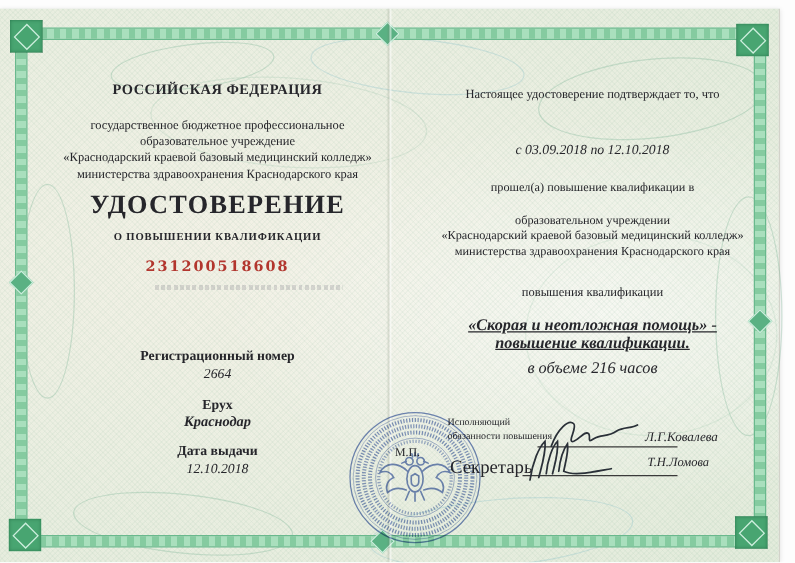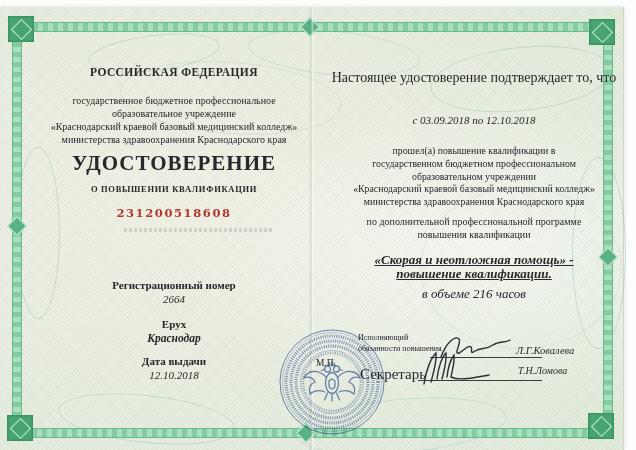--- a/index.html
+++ b/index.html
@@ -63,21 +63,21 @@
   .doc-sub{top:184px;font-size:8.5px;font-weight:bold;letter-spacing:.7px;}
   .form-num{top:206px;font-size:11.5px;font-weight:600;letter-spacing:1.6px;color:#b2362e;font-family:"DejaVu Serif",serif;}
   .micro{position:absolute;left:86px;top:228px;width:150px;height:4px;opacity:.45;filter:blur(.3px);
     background:repeating-linear-gradient(90deg, rgba(120,120,130,.55) 0 3px, transparent 3px 5px);}
   .reg-label{top:279px;font-size:11px;font-weight:600;}
   .reg-val{top:293px;font-size:11px;font-style:italic;}
   .city-label{top:318px;font-size:11px;font-weight:600;}
   .city-val{top:332px;font-size:11.5px;font-weight:bold;font-style:italic;}
   .date-label{top:355px;font-size:11px;font-weight:600;}
   .date-val{top:369px;font-size:11px;font-style:italic;}
-  .stmt{top:70px;font-size:14px;}
+  .stmt{top:70px;font-size:10px;}
   .holder{top:92px;font-size:13px;font-weight:bold;font-style:italic;}
   .period{top:114px;font-size:11px;font-style:italic;}
   .body0{top:145px;} .body1{top:158px;} .body2{top:171px;} .body3{top:183px;} .body4{top:196px;}
   .body0,.body1,.body2,.body3,.body4{font-size:9.8px;}
   .prog0{top:216px;} .prog1{top:229px;} .prog0,.prog1{font-size:10px;}
   .pname0{top:252px;} .pname1{top:266px;}
   .pname0,.pname1{font-size:13px;font-weight:bold;font-style:italic;text-decoration:underline;}
   .volume{top:286px;font-size:13px;font-style:italic;}
   
   .abs{position:absolute;white-space:nowrap;}
@@ -139,25 +139,23 @@
     <div class="ln city-label">Ерух</div>
     <div class="ln city-val">Краснодар</div>
     <div class="ln date-label">Дата выдачи</div>
     <div class="ln date-val">12.10.2018</div>
   </div>
 
   <div class="pg pg-right">
     <div class="ln stmt">Настоящее удостоверение подтверждает то, что</div>
     <div class="ln period">с 03.09.2018 по 12.10.2018</div>
     <div class="ln body0">прошел(а) повышение квалификации в</div>
-    <div class="ln body1">государственном бюджетном профессиональном</div>
     <div class="ln body2">образовательном учреждении</div>
     <div class="ln body3">«Краснодарский краевой базовый медицинский колледж»</div>
     <div class="ln body4">министерства здравоохранения Краснодарского края</div>
-    <div class="ln prog0">по дополнительной профессиональной программе</div>
     <div class="ln prog1">повышения квалификации</div>
     <div class="ln pname0">«Скорая и неотложная помощь» -</div>
     <div class="ln pname1">повышение квалификации.</div>
     <div class="ln volume">в объеме 216 часов</div>
   </div>
 
   <div class="abs off1a">Исполняющий</div>
   <div class="abs off1b">обязанности повышения</div>
   <div class="abs sigline1"></div>
   <div class="abs offname1">Л.Г.Ковалева</div>

